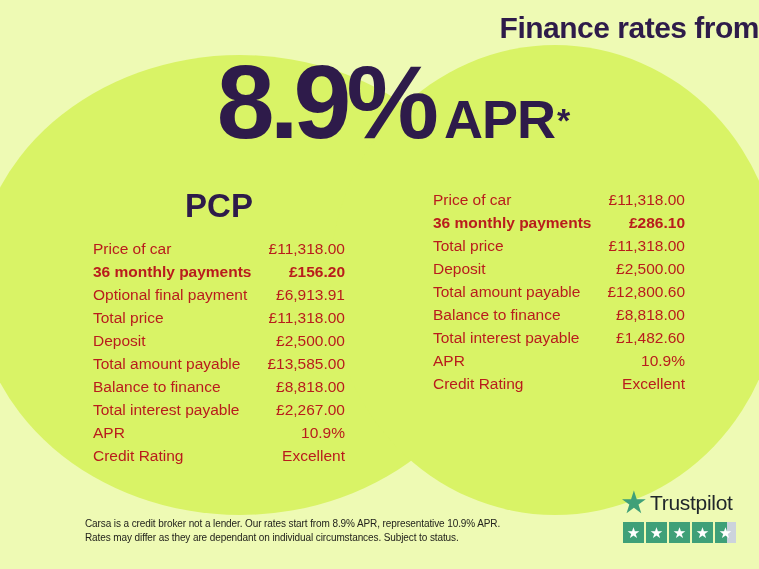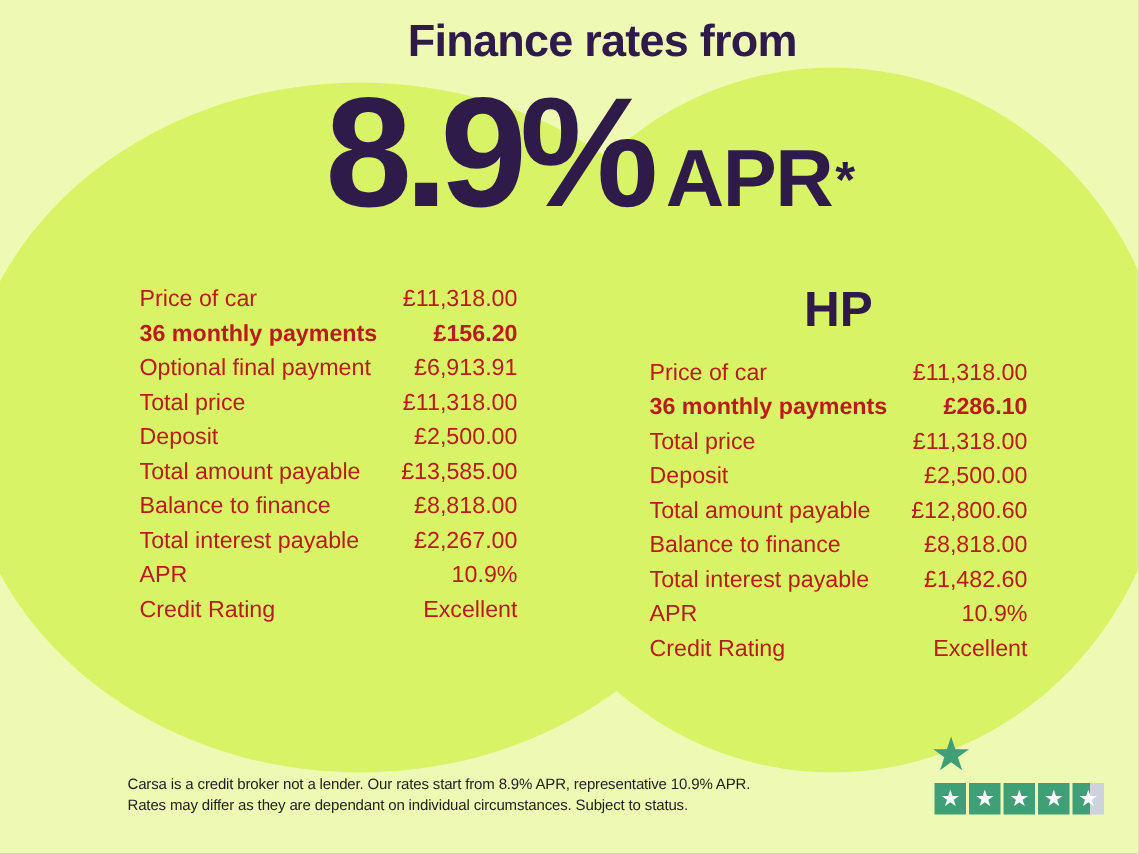--- a/index.html
+++ b/index.html
@@ -12,21 +12,21 @@
     font-family:"Liberation Sans", sans-serif;
     margin:0 auto;
   }
   
   .blob { position:absolute; background:#d9f366; border-radius:50%; }
   .blob-left  { left:-25px; top:55px;  width:530px; height:460px; }
   .blob-right { left:330px; top:45px;  width:450px; height:470px; }
 
   .title {
     position:absolute; top:11px; left:0; width:100%;
-    text-align:center; color:#2e1b4a;
+    text-align:right; color:#2e1b4a;
     font-size:30px; font-weight:800; letter-spacing:-0.5px;padding-left:44px;
   }
   .rate-line {
     position:absolute; top:50px; left:0; width:100%;
     text-align:center; color:#2e1b4a; white-space:nowrap;
   }
   .rate-big {
     font-size:104px; font-weight:800; letter-spacing:-5px; line-height:1.0;margin-left:28px;
   }
   .rate-apr {
@@ -84,20 +84,21 @@
   <div class="blob blob-left"></div>
   <div class="blob blob-right"></div>
 
   <div class="title">Finance rates from</div>
 
   <div class="rate-line">
     <span class="rate-big">8.9%</span><span class="rate-apr">APR</span><span class="rate-star">*</span>
   </div>
 
   <div class="ftable pcp">
+    <h2>PCP</h2>
     <div>
         <div class="frow">
           <span class="flabel">Price of car</span>
           <span class="fvalue">£11,318.00</span>
         </div>
         <div class="frow bold">
           <span class="flabel">36 monthly payments</span>
           <span class="fvalue">£156.20</span>
         </div>
         <div class="frow">
@@ -129,21 +130,20 @@
           <span class="fvalue">10.9%</span>
         </div>
         <div class="frow">
           <span class="flabel">Credit Rating</span>
           <span class="fvalue">Excellent</span>
         </div>
       </div>
   </div>
 
   <div class="ftable hp">
-    <h2>HP</h2>
     <div>
         <div class="frow">
           <span class="flabel">Price of car</span>
           <span class="fvalue">£11,318.00</span>
         </div>
         <div class="frow bold">
           <span class="flabel">36 monthly payments</span>
           <span class="fvalue">£286.10</span>
         </div>
         <div class="frow">
@@ -178,20 +178,21 @@
   </div>
 
   <div class="disclaimer">
     <div>Carsa is a credit broker not a lender. Our rates start from 8.9% APR, representative 10.9% APR.</div>
     <div>Rates may differ as they are dependant on individual circumstances. Subject to status.</div>
   </div>
 
   <div class="trustpilot">
     <div class="tp-logo">
       <span class="tp-star-icon">★</span>
+      <span class="tp-word">Trustpilot</span>
     </div>
     <div class="tp-stars">
         <span class="star-box" style="background: rgb(63, 160, 120);">
           <span class="star-glyph">★</span>
         </span>
         <span class="star-box" style="background: rgb(63, 160, 120);">
           <span class="star-glyph">★</span>
         </span>
         <span class="star-box" style="background: rgb(63, 160, 120);">
           <span class="star-glyph">★</span>

